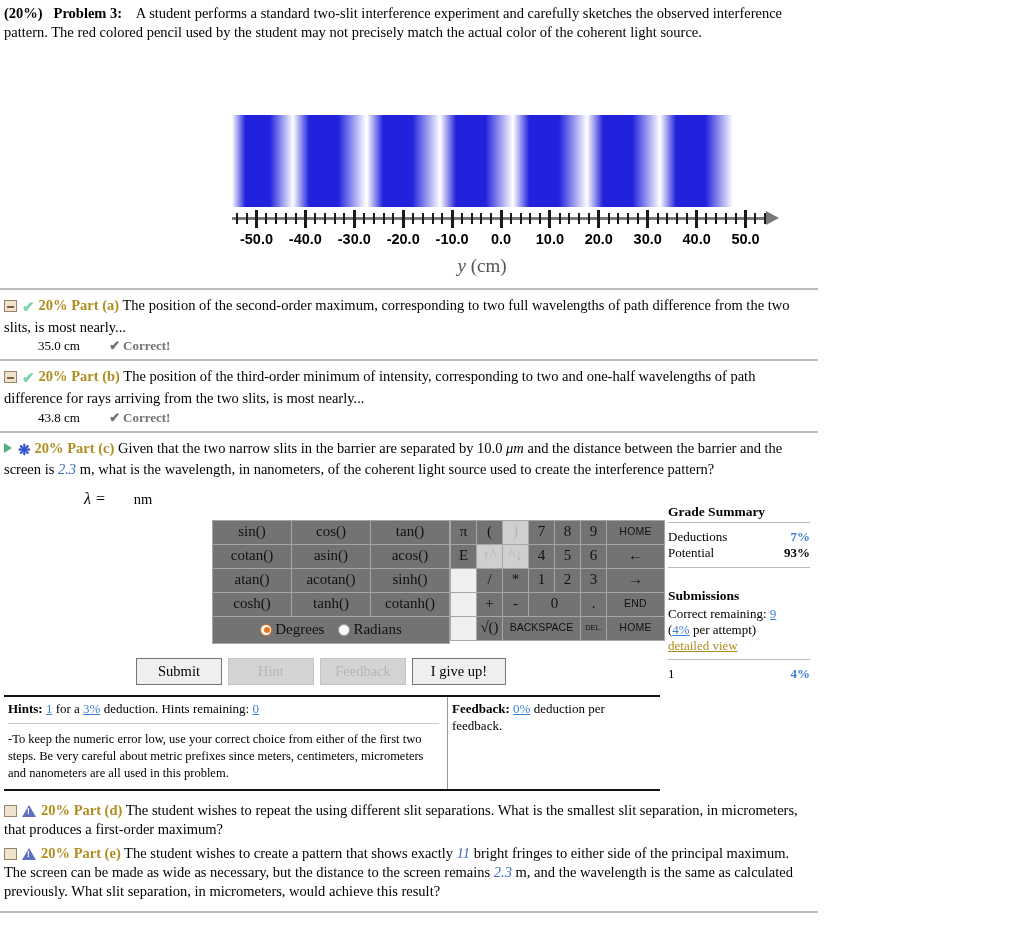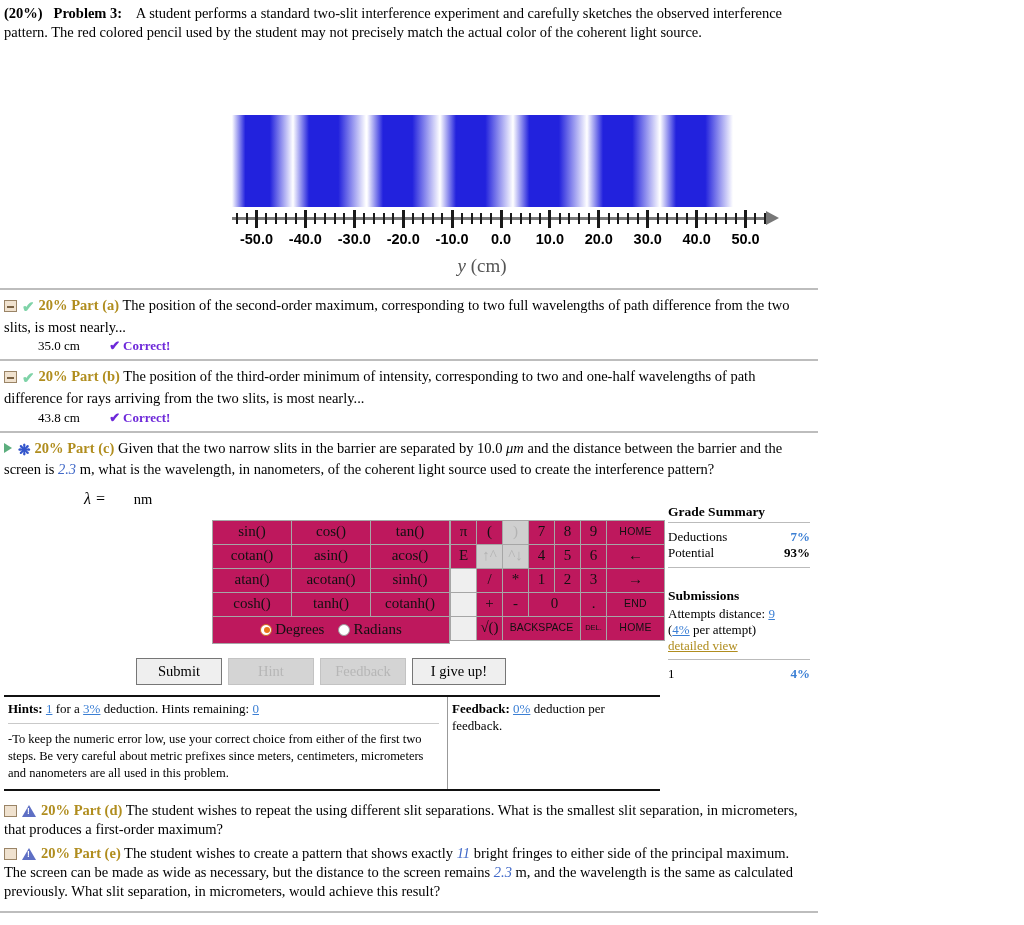--- a/index.html
+++ b/index.html
@@ -142,21 +142,21 @@
   .part-text { color: #000; }
   .num-blue { color: #4169c8; font-style: italic; }
   .num-ital { font-style: italic; margin-top: 31px; }
 
   .answer-row {
     padding: 2px 0 0 34px;
     font-size: 13px;
   }
   .ans-val { color: #000; }
   .ans-correct {
-    color: #6d28d9; font-weight: bold; margin-left: 26px;
+    color: #737373; font-weight: bold; margin-left: 26px;
   }
   .ans-correct .ck { margin-right: 3px; }
 
   
   .entry-row {
     display: flex; align-items: center;
     padding: 10px 0 6px 80px;
   }
   .lambda-label {
     font-style: italic; font-size: 16px; margin-right: 6px;
@@ -176,21 +176,21 @@
   .unit-nm { margin-left: 22px; font-size: 14.5px; }
 
   
   .keypad-wrap {
     display: flex; align-items: flex-start;
     padding-left: 208px; margin-top: 4px;
   }
   table.kp { border-collapse: collapse; }
   table.kp td {
     border: 1px solid #a6a6a6;
-    background: #be185d;
+    background: #737373;
     text-align: center;
     font-family: "Liberation Serif", serif;
     font-size: 15px;
     color: #111;
     height: 24px;
     cursor: default;
   }
   .kp-left td { width: 79px; }
   .kp-right td { width: 26px; }
   .kp-right td.wide-home { width: 58px; font-size: 10.5px; font-family:"Liberation Sans",sans-serif; letter-spacing:0.2px;}
@@ -548,21 +548,21 @@
       <span>Deductions</span>
       <span class="gs-blue gs-bold">7%</span>
     </div>
     <div class="gs-row">
       <span>Potential</span>
       <span class="gs-bold">93%</span>
     </div>
     <div class="gs-rule" style="margin-top:6px;"></div>
     <div class="gs-title" style="margin-top:20px;">Submissions</div>
     <div style="margin-top:2px;">
-      <span>Attempts distance:</span>
+      <span>Correct remaining:</span>
       <span class="gs-blue gs-underline">9</span>
     </div>
     <div>
       <span>(</span><span class="gs-blue gs-underline">4%</span>
       <span>per attempt)</span>
     </div>
     <div>
       <span class="gs-link">detailed view</span>
     </div>
     <div class="gs-rule" style="margin-top:5px;"></div>

